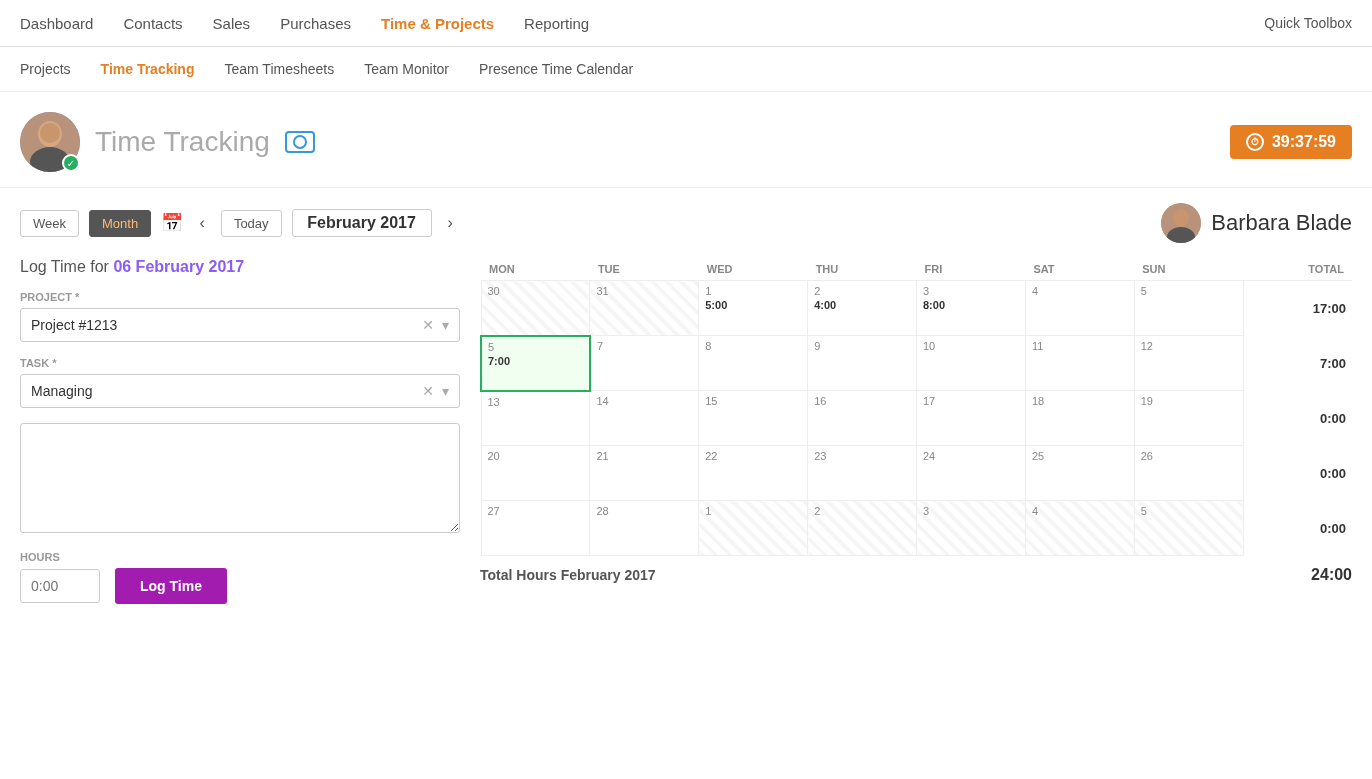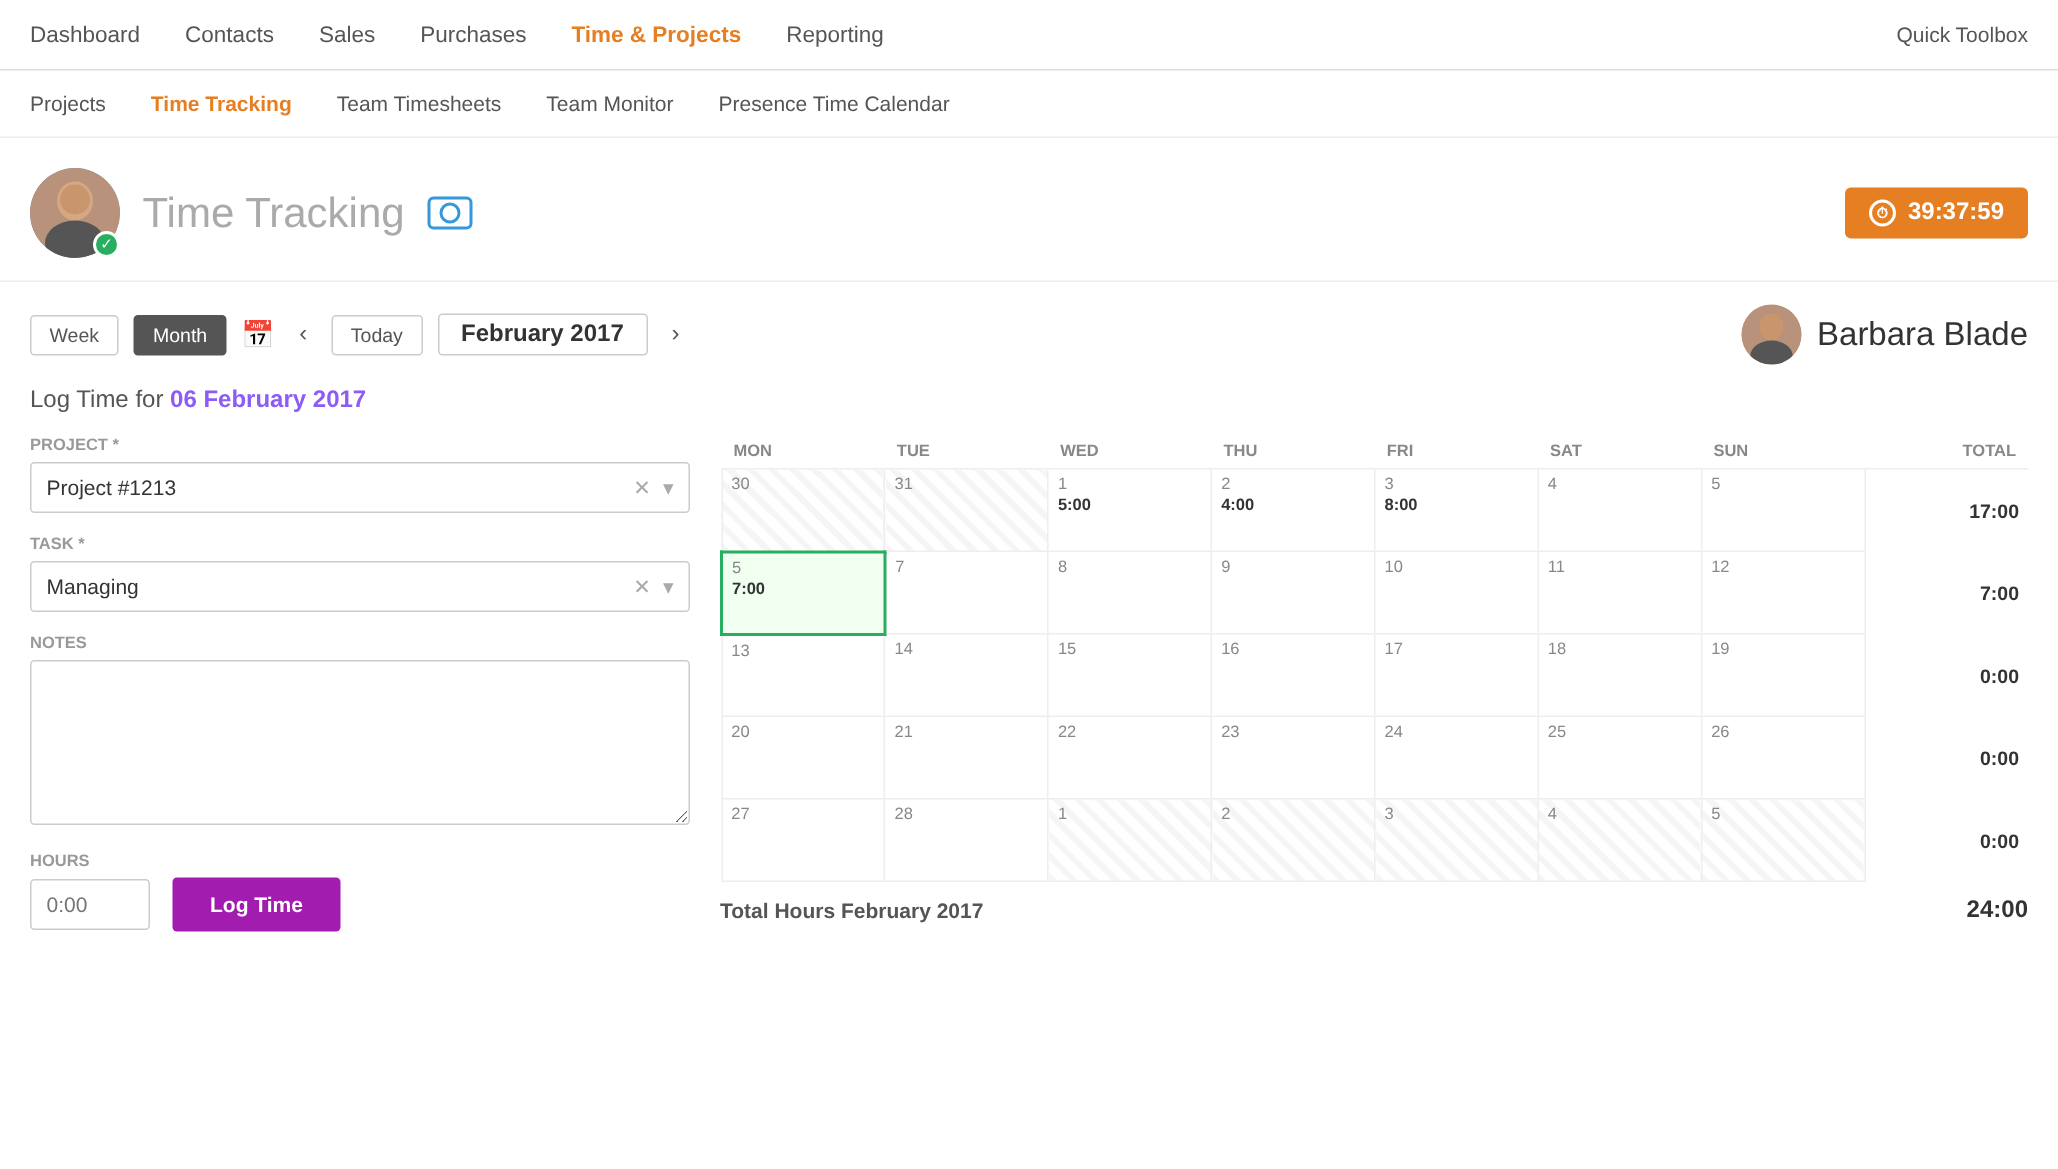--- a/index.html
+++ b/index.html
@@ -161,21 +161,21 @@
       padding: 5px 12px;
       border: 1px solid #ccc;
       background: #fff;
       cursor: pointer;
       font-size: 13px;
       color: #555;
       border-radius: 3px;
     }
     .view-btn.active {
       background: #555;
-      color: #ffffff;
+      color: #fdba74;
       border-color: #555;
     }
     .nav-btn {
       background: none;
       border: none;
       cursor: pointer;
       font-size: 16px;
       color: #555;
       padding: 2px 6px;
     }
@@ -305,21 +305,20 @@
       cursor: pointer;
     }
 
     
     .calendar-panel {
       flex: 1;
     }
     .calendar-grid {
       width: 100%;
       border-collapse: collapse;
-      margin-top: 32px;
     }
     .calendar-grid th {
       font-size: 11px;
       font-weight: bold;
       color: #888;
       text-align: left;
       padding: 5px 8px;
       border-bottom: 1px solid #eee;
     }
     .calendar-grid th.total-col {
@@ -477,21 +476,20 @@
       <div class="select-wrapper">
         <span class="select-value">Managing</span>
         <div class="select-actions">
           <span>✕</span>
           <span>▾</span>
         </div>
       </div>
     </div>
 
     <div class="form-group">
-      <label class="form-label">NOTES</label>
       <textarea class="notes-textarea" style=""></textarea>
     </div>
 
     <div class="form-group">
       <label class="form-label">HOURS</label>
       <div class="hours-row">
         <input type="text" class="hours-input" placeholder="0:00" style="">
         <button class="log-time-btn">Log Time</button>
       </div>
     </div>

